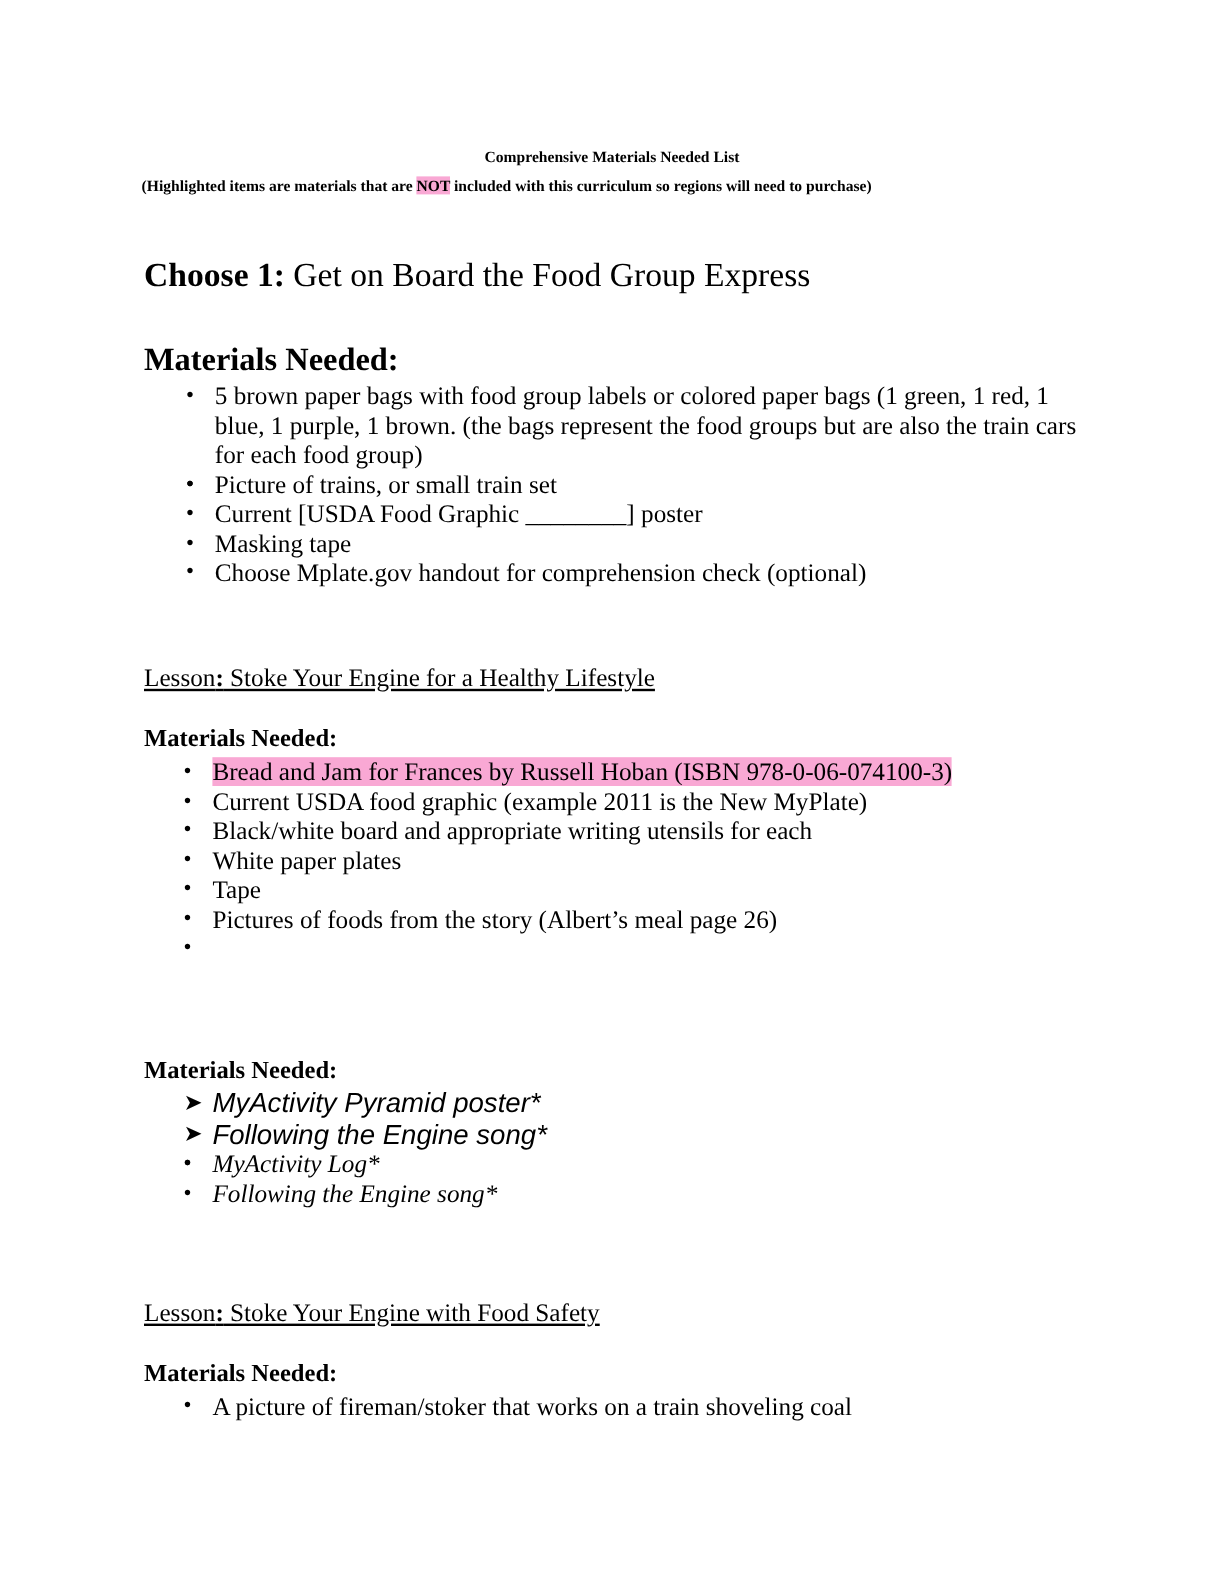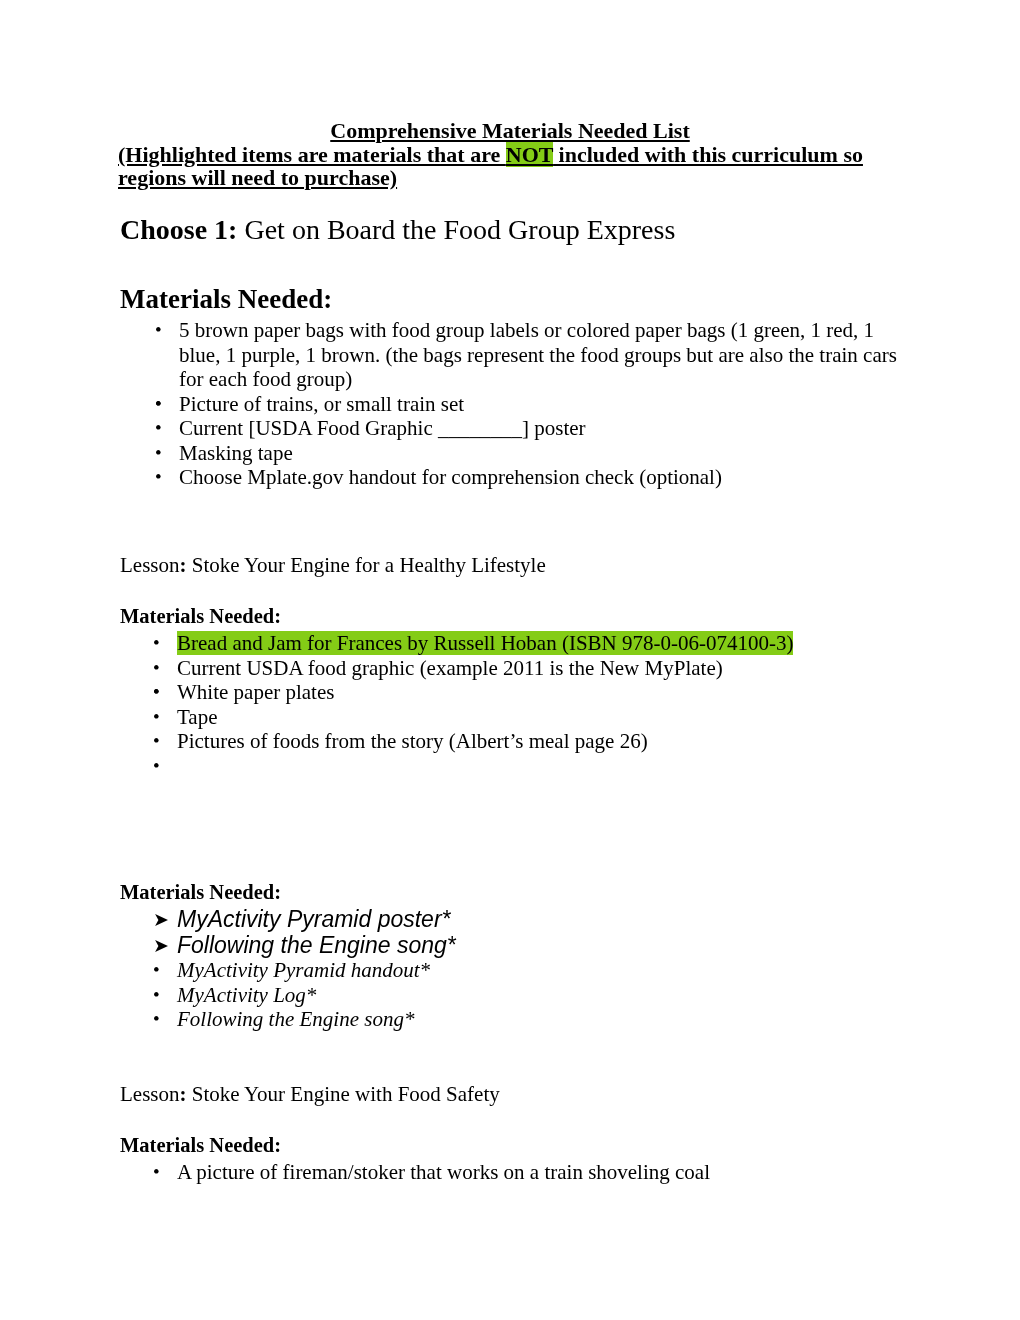--- a/index.html
+++ b/index.html
@@ -23,33 +23,32 @@
     overflow: hidden;
   }
 
   
   .doc-header {
     position: absolute;
     left: 118px;
     top: 119px;
     width: 784px;
     font-weight: bold;
-    font-size: 22px;
+    font-size: 13px;
     line-height: 23.5px;
-    text-decoration: underline;
   }
   .doc-title {
     text-align: center;
     white-space: nowrap;
   }
   .doc-subtitle {
     text-align: left;
   }
   .hl {
-    background: #84cc16;
+    background: #f9a8d4;
   }
 
   
   .lesson-one-heading {
     position: absolute;
     left: 120px;
     top: 213px;
     font-size: 28px;
     line-height: 34px;
     white-space: nowrap;
@@ -110,20 +109,21 @@
   
   .section {
     position: absolute;
     left: 120px;
     width: 800px;
   }
   .section .lesson-line {
     font-size: 21px;
     line-height: 25px;
     white-space: nowrap;
+    text-decoration: underline;
   }
   .section .lesson-line .colon {
     font-weight: bold;
   }
   .section .materials-small {
     font-size: 20.5px;
     line-height: 25px;
     font-weight: bold;
     margin-top: 26px;
   }
@@ -174,34 +174,34 @@
     </ul>
 
   <div class="section" id="section-2">
     <div class="lesson-line">
       <span>Lesson</span><span class="colon">:</span><span> Stoke Your Engine for a Healthy Lifestyle</span>
     </div>
     <div class="materials-small">Materials Needed:</div>
     <ul class="blist" id="list-section-0">
         <li><span class="bullet">•</span><span class="hl">Bread and Jam for Frances by Russell Hoban (ISBN 978-0-06-074100-3)</span></li>
         <li><span class="bullet">•</span><span>Current USDA food graphic (example 2011 is the New MyPlate)</span></li>
-        <li><span class="bullet">•</span></li>
+        <li><span class="bullet">•</span><span>Black/white board and appropriate writing utensils for each</span></li>
         <li><span class="bullet">•</span><span>White paper plates</span></li>
         <li><span class="bullet">•</span><span>Tape</span></li>
         <li><span class="bullet">•</span><span>Pictures of foods from the story (Albert’s meal page 26)</span></li>
         <li><span class="bullet">•</span></li>
       </ul>
   </div>
 
   <div class="section" id="section-3">
     <div class="materials-small">Materials Needed:</div>
     <ul class="blist" id="list-section-1">
         <li><span class="arrow">➤</span><span class="it-sans">MyActivity Pyramid poster*</span></li>
         <li><span class="arrow">➤</span><span class="it-sans">Following the Engine song*</span></li>
-        <li><span class="bullet">•</span><span class="it-serif"> MyActivity Pyramid handout*</span></li>
+        <li><span class="bullet">•</span></li>
         <li><span class="bullet">•</span><span class="it-serif">MyActivity Log*</span></li>
         <li><span class="bullet">•</span><span class="it-serif">Following the Engine song*</span></li>
       </ul>
   </div>
 
   <div class="section" id="section-4">
     <div class="lesson-line">
       <span>Lesson</span><span class="colon">:</span><span>  Stoke Your Engine with Food Safety</span>
     </div>
     <div class="materials-small">Materials Needed:</div>

